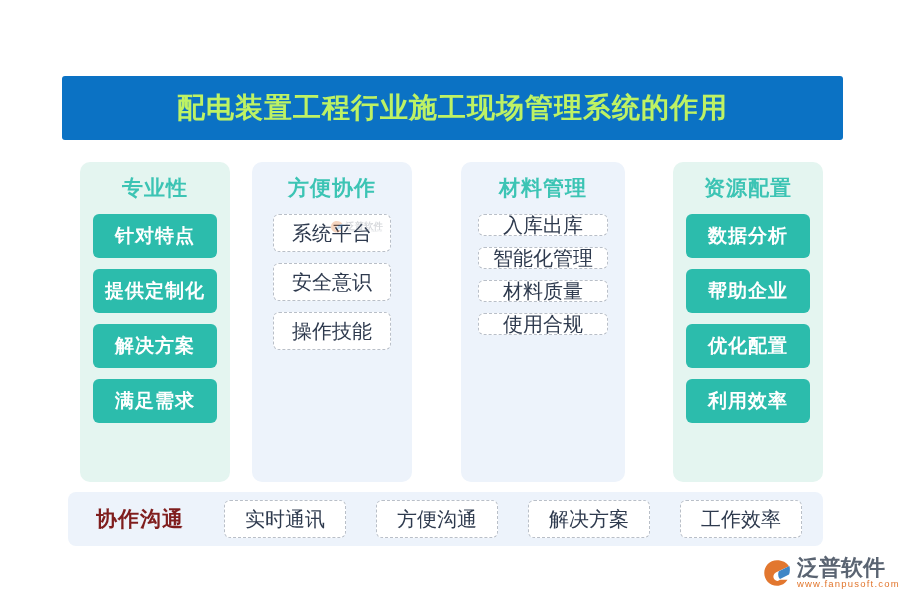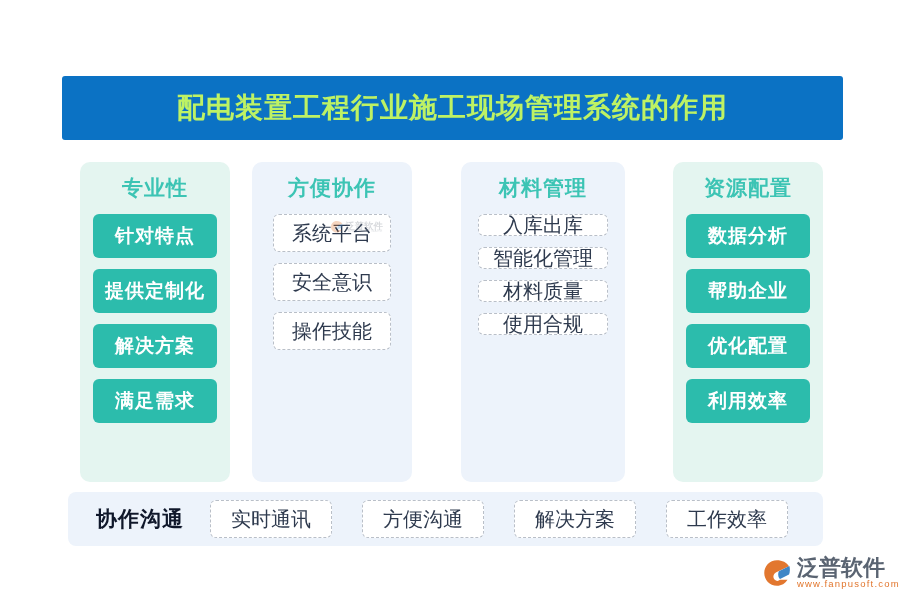--- a/index.html
+++ b/index.html
@@ -120,25 +120,25 @@
     width: 755px;
     height: 54px;
     background: #edf3fb;
     border-radius: 8px;
     display: flex;
     align-items: center;
     box-sizing: border-box;
     padding-left: 28px;
   }
   #bottom-label {
-    color: #0f172a;
+    color: #7f1d1d;
     font-size: 21px;
     font-weight: bold;
     letter-spacing: 1px;
-    margin-right: 26px;
+    margin-right: 40px;
     white-space: nowrap;
     font-family: "Liberation Serif", "DejaVu Serif", serif;
   }
   #bottom-items {
     display: flex;
     align-items: center;
     gap: 30px;
   }
   #bottom-items .chip-dashed { width: 122px; height: 38px; }
 

